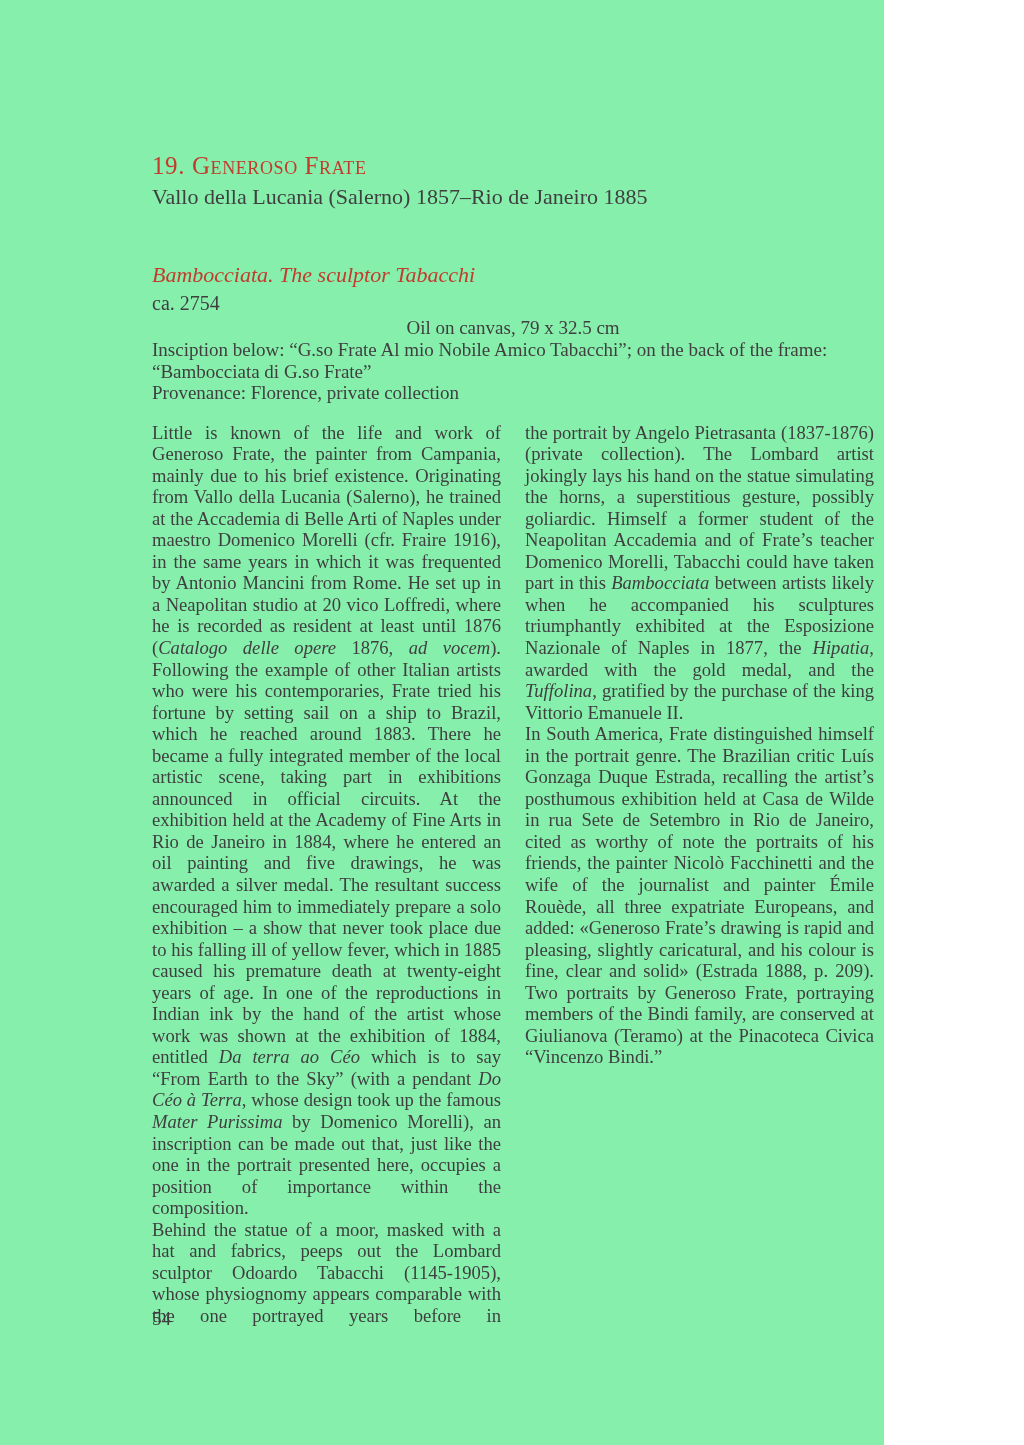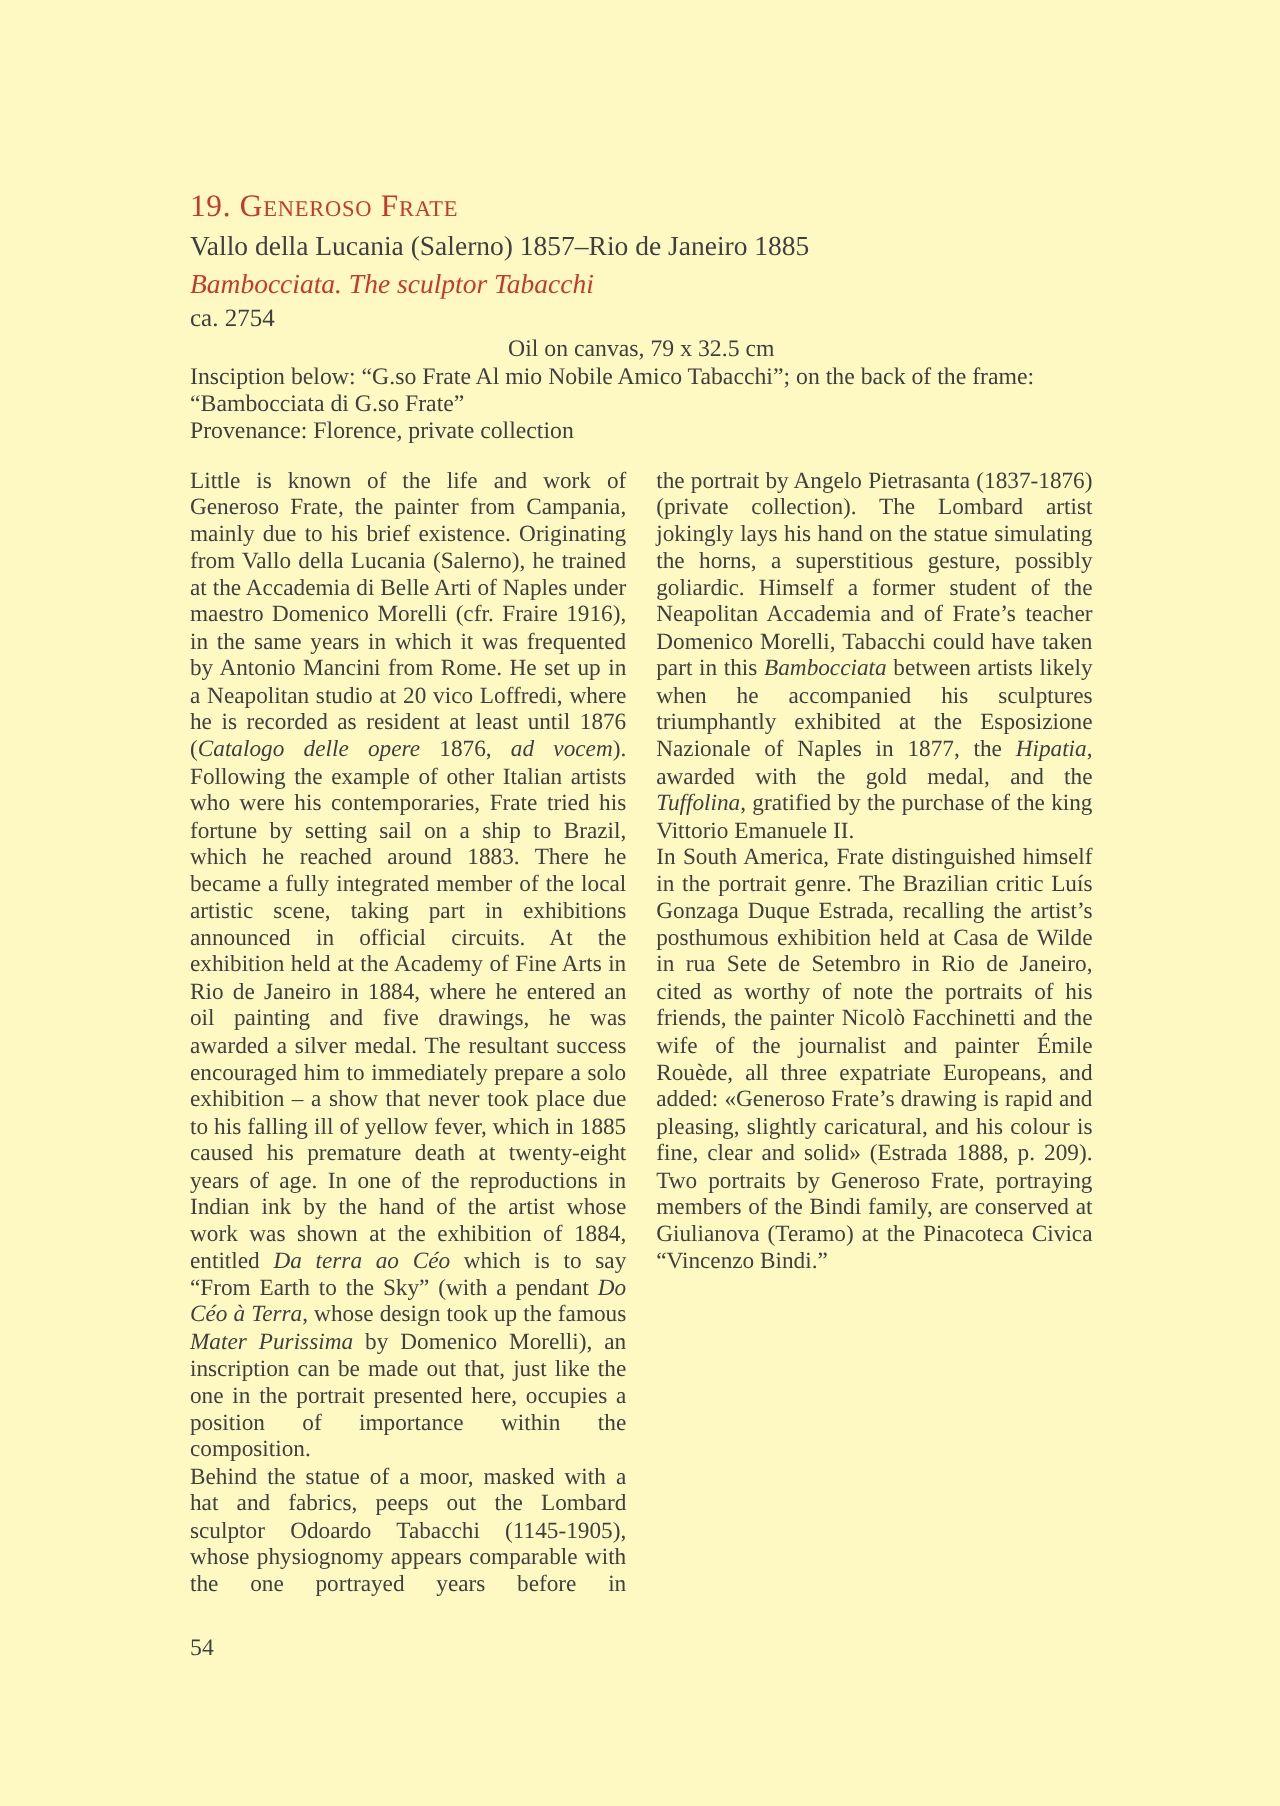--- a/index.html
+++ b/index.html
@@ -7,37 +7,38 @@
     --ink:#3f3f3f;
   }
   html,body{margin:0;padding:0;}
   body{
     width:1024px;height:1445px;
     background:#ffffff;
     font-family:"Liberation Serif", serif;
     color:var(--ink);
     -webkit-font-smoothing:antialiased;
   }
-  .page{position:relative;width:1024px;height:1445px;overflow:hidden;background:#fef9c3;}
+  .page{position:relative;width:884px;height:1445px;overflow:hidden;background:#86efac;}
   .content{position:absolute;left:152px;top:150px;width:722px;}
 
   .heading{
     margin:0;
     font-size:25px;
     line-height:32px;
     font-weight:400;
     font-variant:small-caps;
     letter-spacing:0.6px;
     color:var(--accent);
   }
   .dates{font-size:22px;line-height:30px;}
   .worktitle{
     font-size:22px;line-height:30px;
     font-style:italic;
     color:var(--accent);
+    margin-top:48px;
   }
   .workdate{font-size:20px;line-height:27px;}
   .medium{font-size:19px;line-height:22px;text-align:center;}
   .meta{font-size:19px;line-height:21.5px;}
 
   .columns{
     display:flex;
     gap:24px;
     margin-top:18px;
   }

